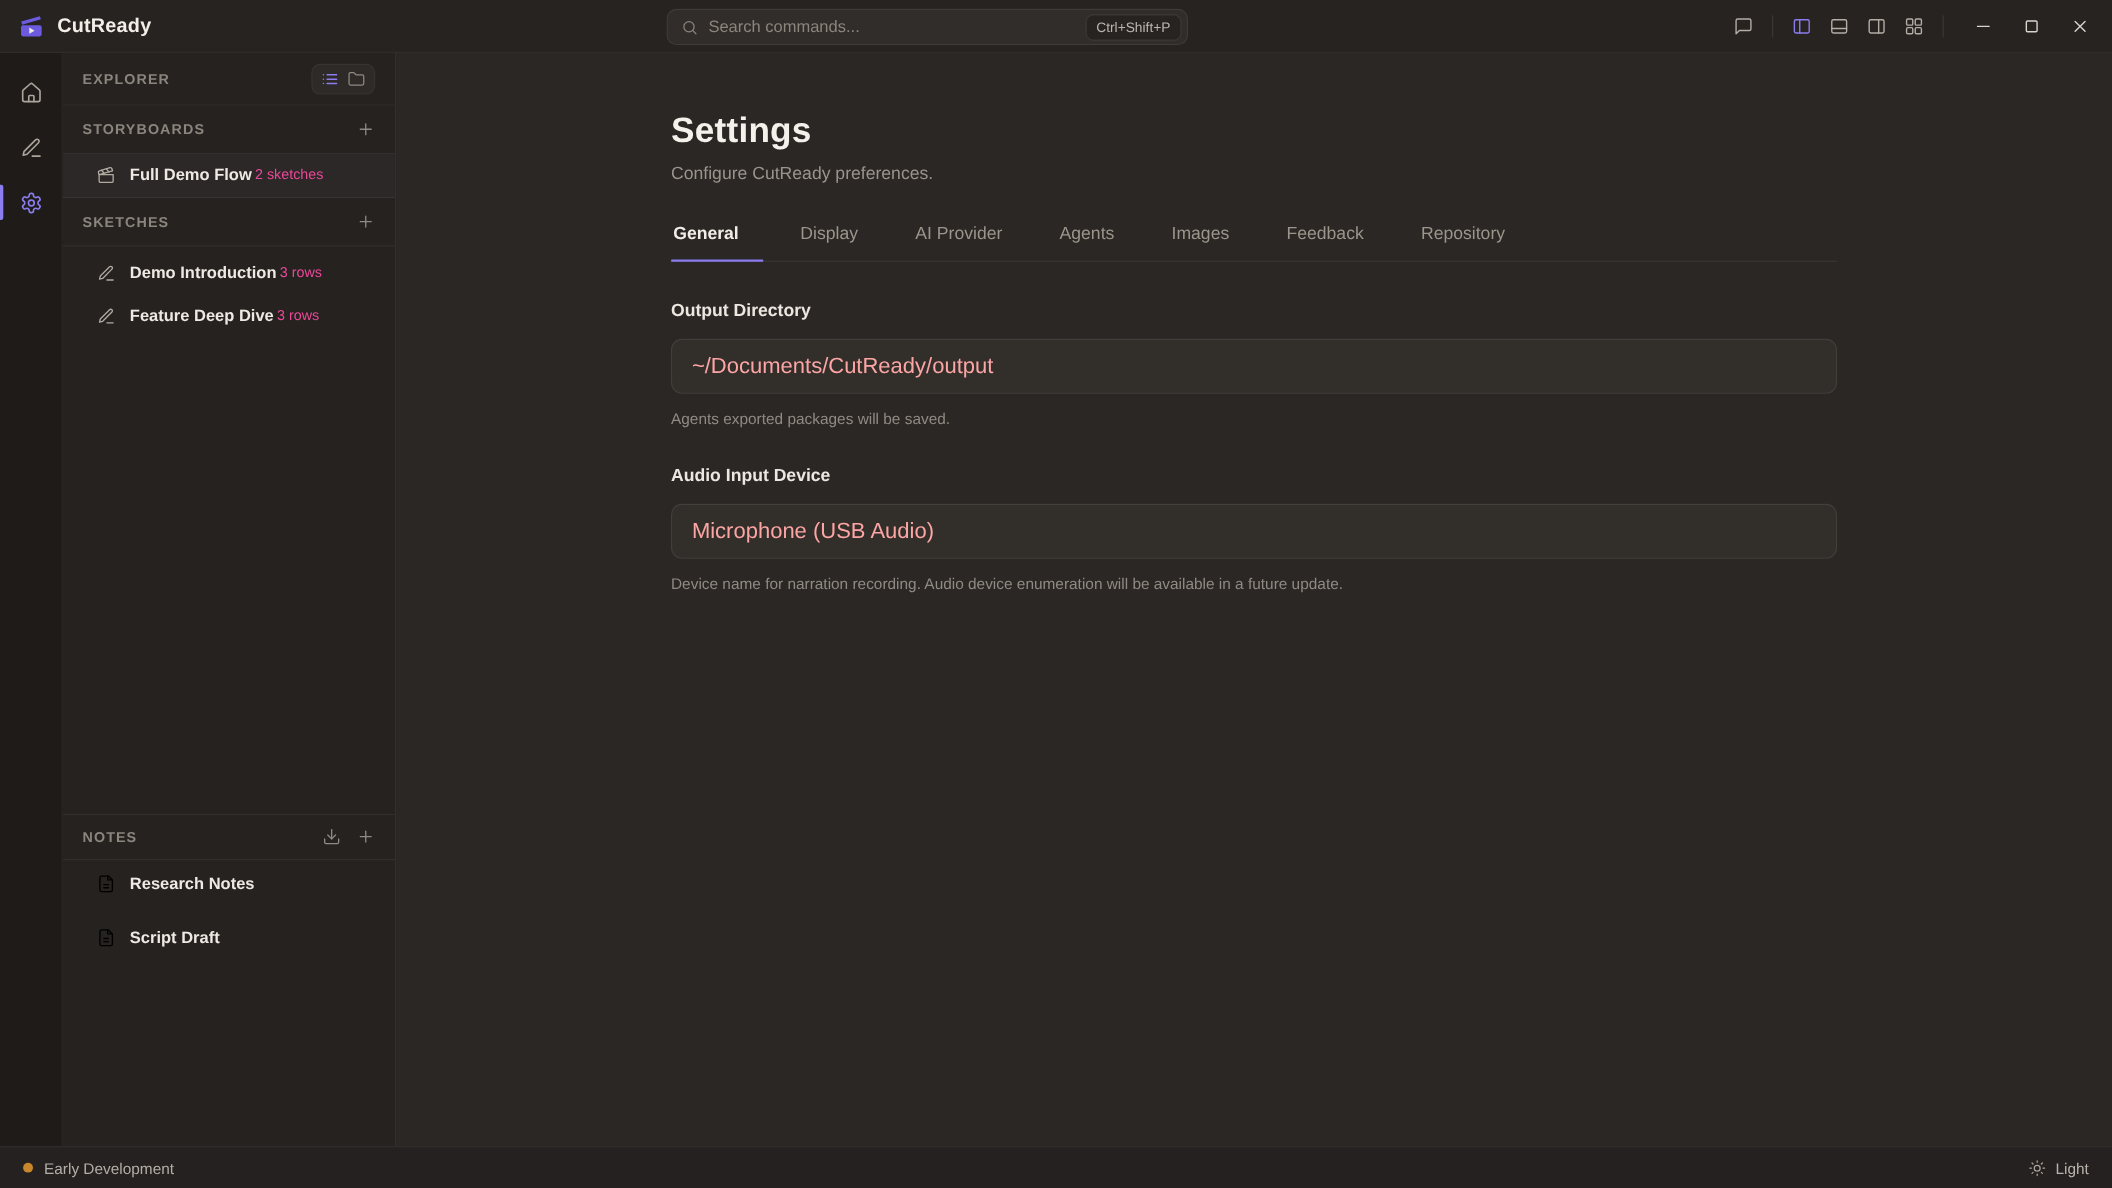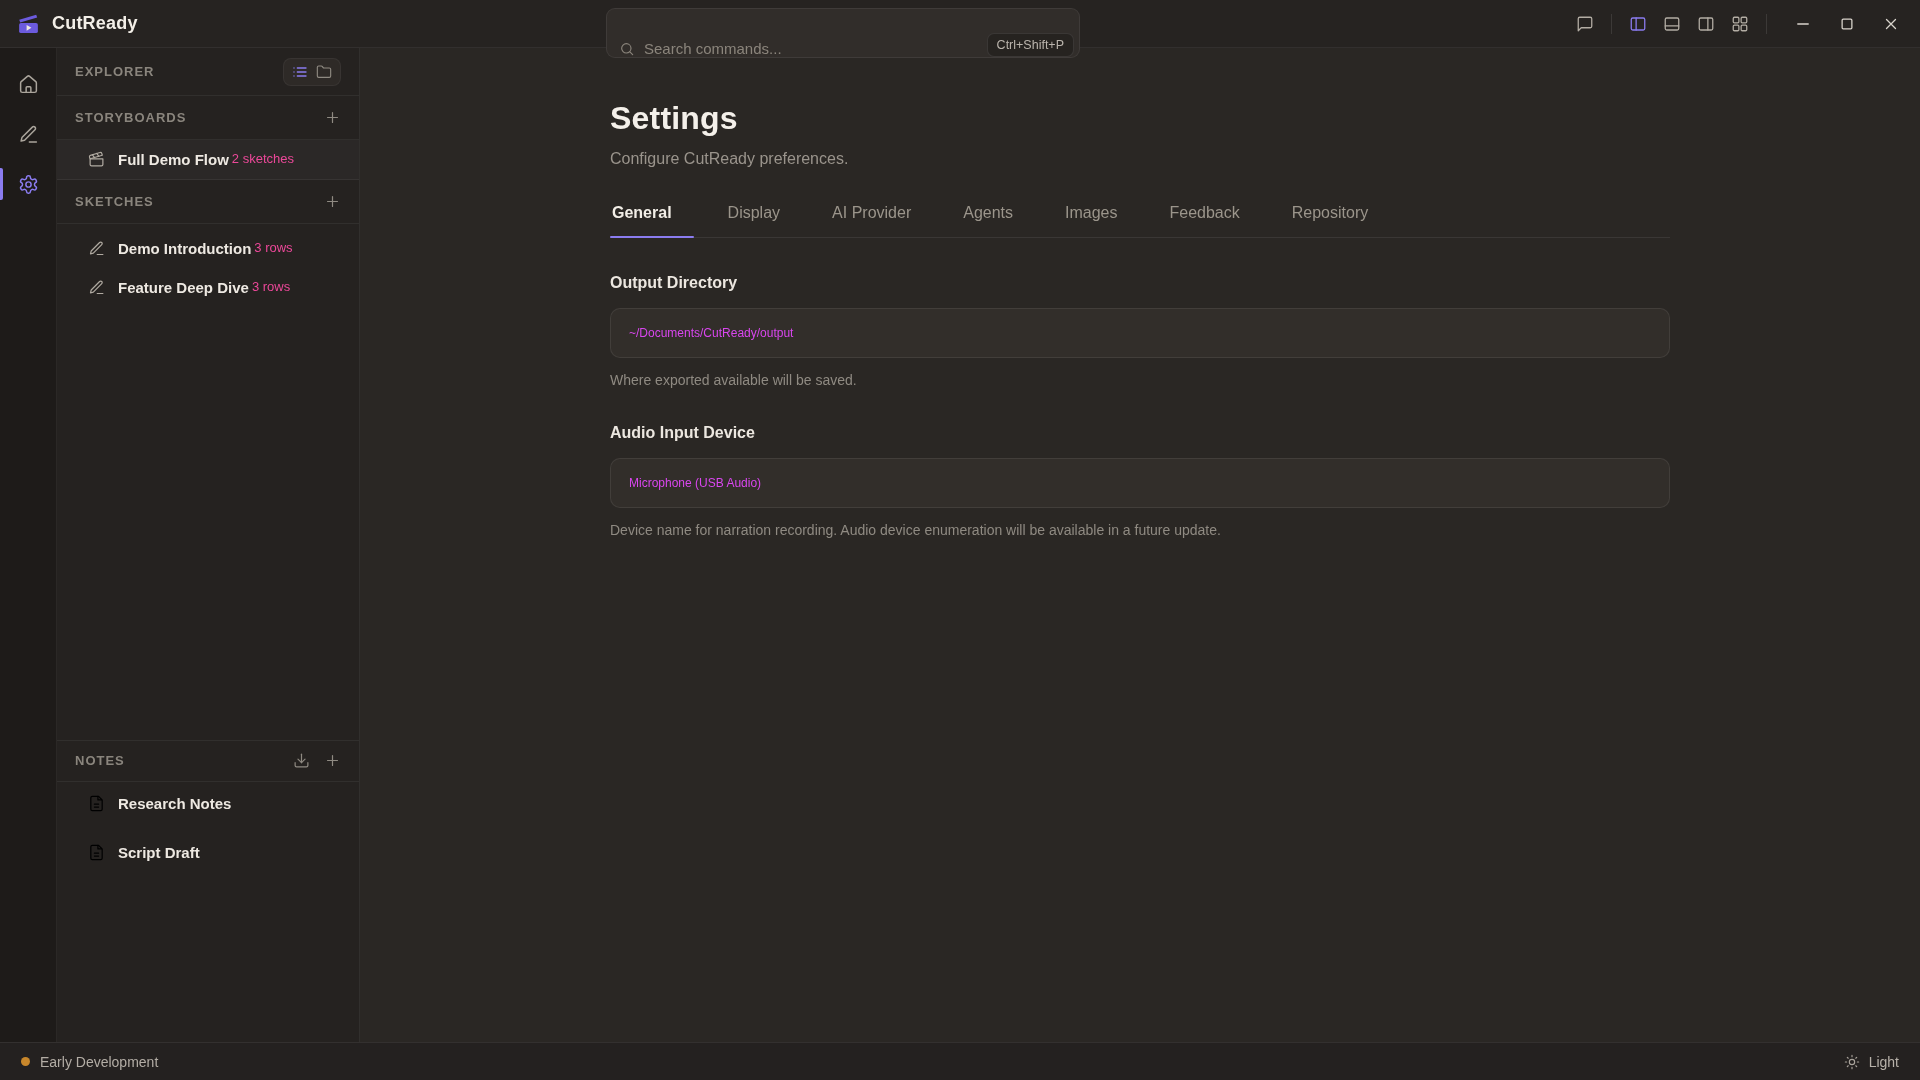--- a/index.html
+++ b/index.html
@@ -14,23 +14,23 @@
 
   
   .titlebar {
     height:48px; flex:0 0 48px; background:#262321;
     border-bottom:1px solid rgba(255,255,255,0.06);
     display:flex; align-items:center; position:relative;
   }
   .tb-brand { display:flex; align-items:center; gap:11px; padding-left:16px; }
   .tb-title { font-size:18px; font-weight:700; letter-spacing:0.2px; color:#f3efe8; }
   .tb-search {
-    position:absolute; left:606px; top:8px; width:474px; height:50px;
+    position:absolute; left:606px; top:8px; width:474px; height:33px;
     background:#312d2a; border:1px solid rgba(255,255,255,0.07); border-radius:9px;
-    display:flex; align-items:flex-end; padding:0 5px 0 12px;
+    display:flex; align-items:center; padding:0 5px 0 12px;
   }
   .tb-search .s-icon { color:#8b857c; margin-right:9px; }
   .tb-search input {
     flex:1; background:transparent; border:none; outline:none;
     font-family:"Liberation Sans", sans-serif; font-size:15px; color:#d6d1c9;
   }
   .tb-search input::placeholder { color:#8b857c; }
   .kbd-badge {
     font-size:12.5px; color:#bab4ac; background:rgba(0,0,0,0.22);
     border:1px solid rgba(255,255,255,0.09); border-radius:7px; padding:4px 9px;
@@ -115,21 +115,21 @@
   .tab.active { color:#f2eee7; font-weight:700; }
   .tab.active::after {
     content:""; position:absolute; left:0; right:0; bottom:-1px; height:2px;
     background:#8b7cf0; border-radius:1px;
   }
   .field { margin-top:36px; }
   .field-label { font-size:16px; font-weight:700; color:#ece7e0; }
   .field-input {
     margin-top:16px; height:50px; width:100%;
     background:#322e2a; border:1px solid rgba(255,255,255,0.08); border-radius:10px;
-    padding:0 18px; font-family:"Liberation Sans", sans-serif; font-size:12px; color:#d946ef;
+    padding:0 18px; font-family:"Liberation Sans", sans-serif; font-size:20px; color:#fca5a5;
     outline:none;
   }
   .field-help { margin-top:14px; font-size:14px; color:#8f8a82; }
 
   
   .statusbar {
     height:38px; flex:0 0 38px; background:#242120;
     border-top:1px solid rgba(255,255,255,0.07);
     display:flex; align-items:center; justify-content:space-between; padding:0 21px;
   }
@@ -408,21 +408,21 @@
         <button class="tab">AI Provider</button>
         <button class="tab">Agents</button>
         <button class="tab">Images</button>
         <button class="tab">Feedback</button>
         <button class="tab">Repository</button>
       </div>
 
       <div class="field">
         <div class="field-label">Output Directory</div>
         <input class="field-input" type="text" value="~/Documents/CutReady/output" style="">
-        <div class="field-help">Where exported available will be saved.</div>
+        <div class="field-help">Agents exported packages will be saved.</div>
       </div>
 
       <div class="field">
         <div class="field-label">Audio Input Device</div>
         <input class="field-input" type="text" value="Microphone (USB Audio)" style="">
         <div class="field-help">Device name for narration recording. Audio device enumeration will be available in a future update.</div>
       </div>
     </div>
   </main>
 </div>

